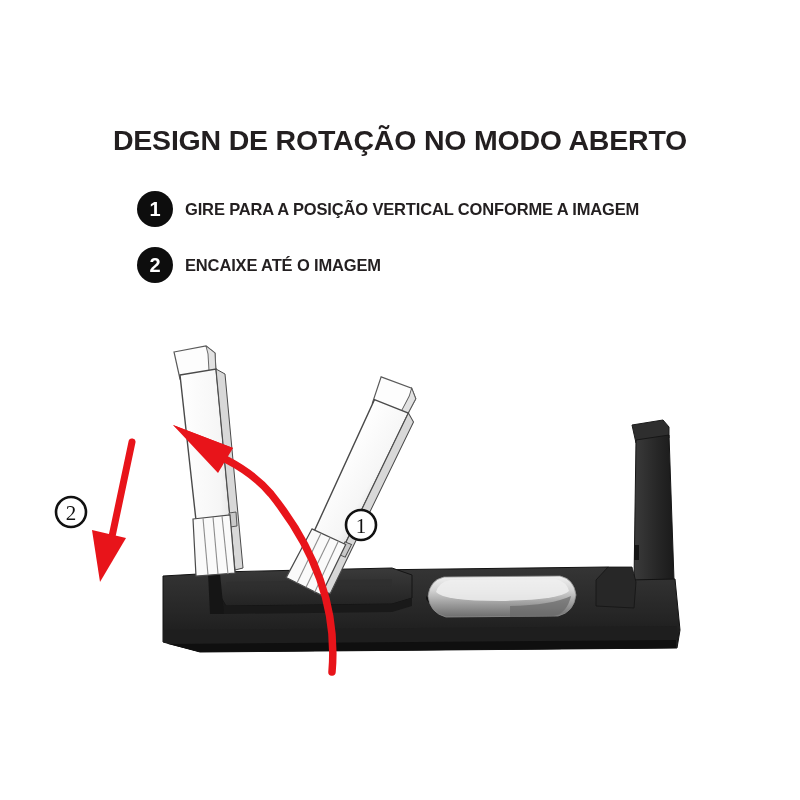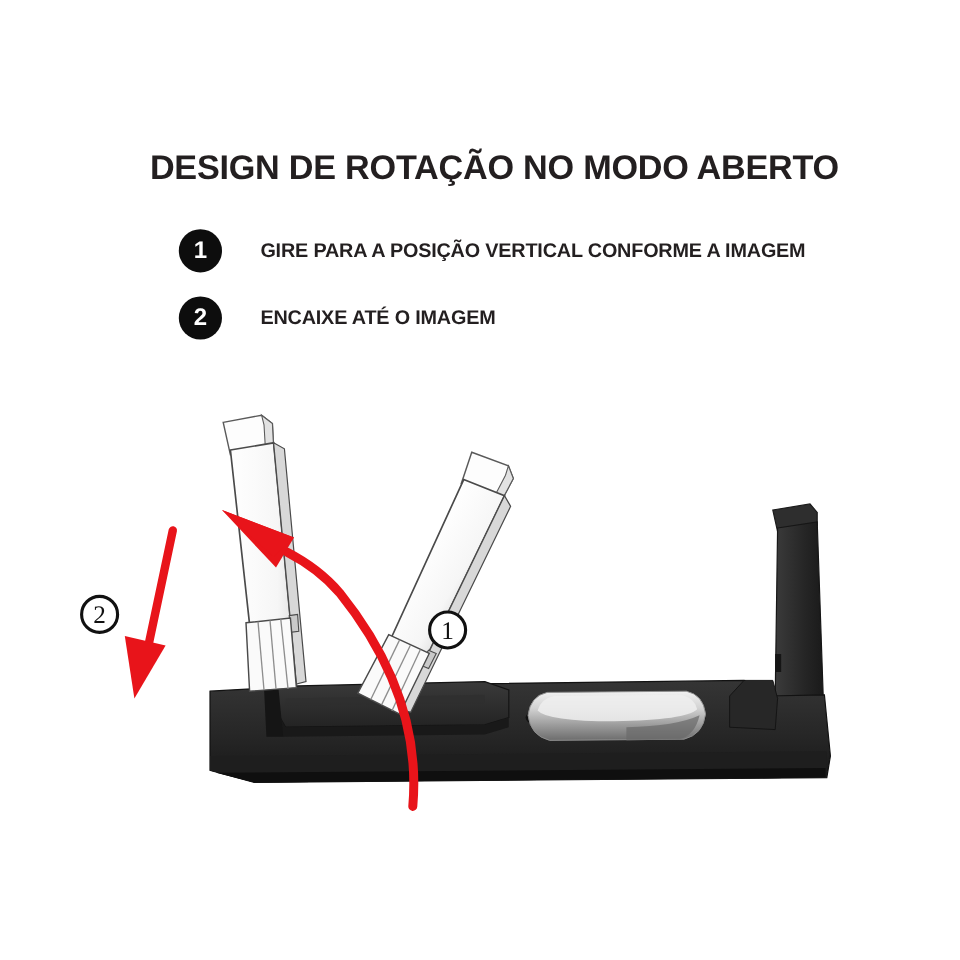--- a/index.html
+++ b/index.html
@@ -11,21 +11,21 @@
     width: 800px;
     height: 800px;
     background: #ffffff;
     font-family: "Liberation Sans", sans-serif;
     overflow: hidden;
     position: relative;
   }
 
   .infographic {
     position: absolute;
-    left: 12px;
+    left: 0;
     top: 0;
     width: 653px;
     height: 800px;
     background: #ffffff;
   }
 
   
   .page-title {
     position: absolute;
     left: 0;
@@ -61,21 +61,21 @@
     color: #ffffff;
     font-size: 20px;
     font-weight: bold;
     display: flex;
     align-items: center;
     justify-content: center;
     flex: 0 0 auto;
     line-height: 1;
   }
   .step-text {
-    margin-left: 32px;
+    margin-left: 12px;
     font-size: 16.5px;
     font-weight: bold;
     color: #231f20;
     letter-spacing: -0.15px;
     white-space: nowrap;
   }
 
   
   .illustration {
     position: absolute;

